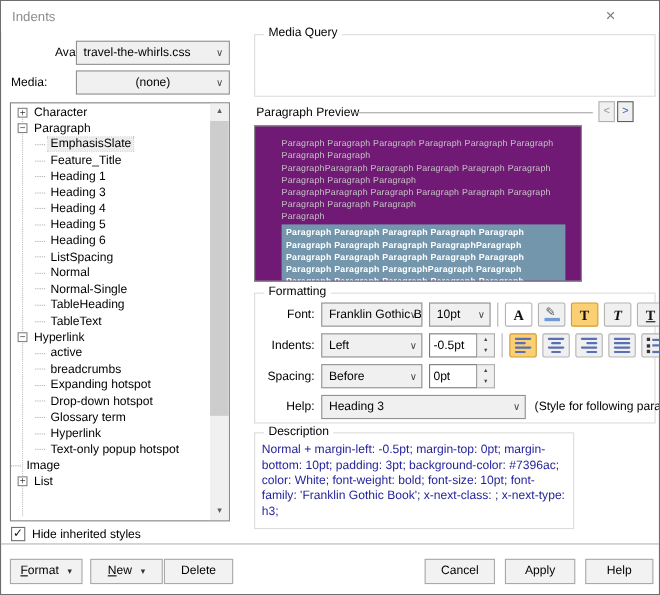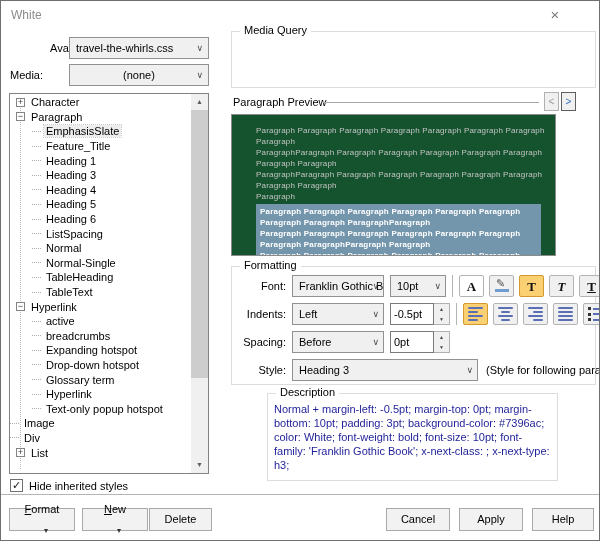--- a/index.html
+++ b/index.html
@@ -45,22 +45,22 @@
   .groupbox { position:absolute; border:1px solid #dcdcdc; background:#fff; }
   .groupbox > .gb-label { position:absolute; top:-8px; left:8px; background:#fff; padding:0 4px; }
   
   .pv-label { position:absolute; left:232px; top:95px; }
   .pv-line { position:absolute; left:322px; top:101px; width:216px; height:1px; background:#a8a8a8; }
   .pv-btn { position:absolute; top:91px; width:15px; height:19px; background:#f0f0f0;
     border:1px solid #b0b0b0; text-align:center; line-height:17px; font-size:10px; }
   .pv-prev { left:543px; color:#9a9a9a; }
   .pv-next { left:560px; color:#3a6cc0; border-color:#5f5f5f; }
   
-  .preview { position:absolute; left:230px; top:113px; width:325px; height:142px;
-    border:1px solid #8a8a8a; background:#14532d; overflow:hidden;
+  .preview { position:absolute; left:230px; top:113px; width:298px; height:142px;
+    border:1px solid #8a8a8a; background:#701a75; overflow:hidden;
     font-size:8px; padding:10px 10px 0 24px; }
   .pv-gray div { color:#c4c4c4; line-height:11px; letter-spacing:.2px; }
   .pv-sel { background:#7396ac; color:#fff; font-weight:bold; margin:2px 4px 4px 0; padding:2px 4px; }
   .pv-sel div { line-height:11px; letter-spacing:.2px; }
   
   .fmt { left:230px; top:265px; width:365px; height:119px; }
   .fmt-row { position:absolute; left:6px; display:flex; align-items:center; }
   .fmt-lbl { width:48px; text-align:right; margin-right:6px; flex:0 0 auto; }
   .fcombo { position:relative; height:22px; background:#f0f0f0; border:1px solid #919191;
     line-height:20px; padding:0 16px 0 6px; overflow:hidden; white-space:nowrap; flex:0 0 auto; }
@@ -86,37 +86,37 @@
   .align-icon i { height:2px; background:#5a6fb4; border-radius:1px; }
   .align-left i:nth-child(2), .align-left i:nth-child(4) { width:66%; align-self:flex-start; }
   .align-center i:nth-child(2), .align-center i:nth-child(4) { width:66%; align-self:center; }
   .align-right i:nth-child(2), .align-right i:nth-child(4) { width:66%; align-self:flex-end; }
   .list-icon { display:flex; flex-direction:column; gap:2.5px; width:15px; }
   .list-icon .li-row { display:flex; align-items:center; gap:2px; }
   .list-icon .li-sq { width:3px; height:3px; background:#333; }
   .list-icon .li-ln { flex:1; height:2px; background:#5a6fb4; }
   .fmt-note { margin-left:8px; white-space:nowrap; }
   
-  .descbox { left:230px; top:392px; width:291px; height:88px;margin-left:36px; }
+  .descbox { left:230px; top:392px; width:291px; height:88px; }
   .desc-text { position:absolute; left:6px; right:6px; top:8px; color:#1f1f99; line-height:14px; }
   
   .hsep { position:absolute; left:0; top:493px; width:600px; height:1px; background:#b5b5b5; }
   .btn { position:absolute; top:507px; height:23px; background:#f2f2f2; border:1px solid #a9a9a9;
     text-align:center; line-height:21px; font-size:11px; color:#000;
-    display:flex; align-items:center; justify-content:center;flex-direction:column; }
+    display:flex; align-items:center; justify-content:center; }
   .btn .accel::first-letter { text-decoration:underline; }
   .btn .menu-arrow { font-size:8px; margin-left:8px; color:#333; }
 </style>
 </head>
 <body>
 
 <div id="dialog">
 
   <div class="titlebar">
-    <span class="title">White</span>
+    <span class="title">Indents</span>
     <span class="close-btn">×</span>
   </div>
 
   <span class="lbl" style="left:9px; top:41px;margin-left:40px;">Available in:</span>
   <div class="combo" style="left:68px; top:36px; width:140px;">
     <span>travel-the-whirls.css</span>
     <span class="chev">∨</span>
   </div>
 
   <span class="lbl" style="left:9px; top:68px;">Media:</span>
@@ -231,24 +231,20 @@
           <span class="tree-label">Hyperlink</span>
         </div>
         <div class="tree-row">
           <span style="width: 22px; flex: 0 0 auto;"></span>
           <span class="dash"></span>
           <span class="tree-label">Text-only popup hotspot</span>
         </div>
         <div class="tree-row">
           <span class="dash"></span>
           <span class="tree-label">Image</span>
-        </div>
-        <div class="tree-row">
-          <span class="dash"></span>
-          <span class="tree-label">Div</span>
         </div>
         <div class="tree-row">
           <span class="expander">+</span>
           <span class="tree-label">List</span>
         </div>
       </div>
     <div class="vscroll">
       <div class="arrow up">▲</div>
       <div class="thumb"></div>
       <div class="arrow down">▼</div>
@@ -392,21 +388,21 @@
       <div class="spin">
         <input value="0pt" style="">
         <div class="btns">
           <span>▲</span>
           <span>▼</span>
         </div>
       </div>
     </div>
 
     <div class="fmt-row" style="top:92px;">
-      <span class="fmt-lbl">Style:</span>
+      <span class="fmt-lbl">Help:</span>
       <div class="fcombo" style="width:186px;">
         <span>Heading 3</span>
         <span class="chev">∨</span>
       </div>
       <span class="fmt-note">(Style for following paragraph)</span>
     </div>
   </div>
 
   <div class="groupbox descbox">
     <span class="gb-label">Description</span>

